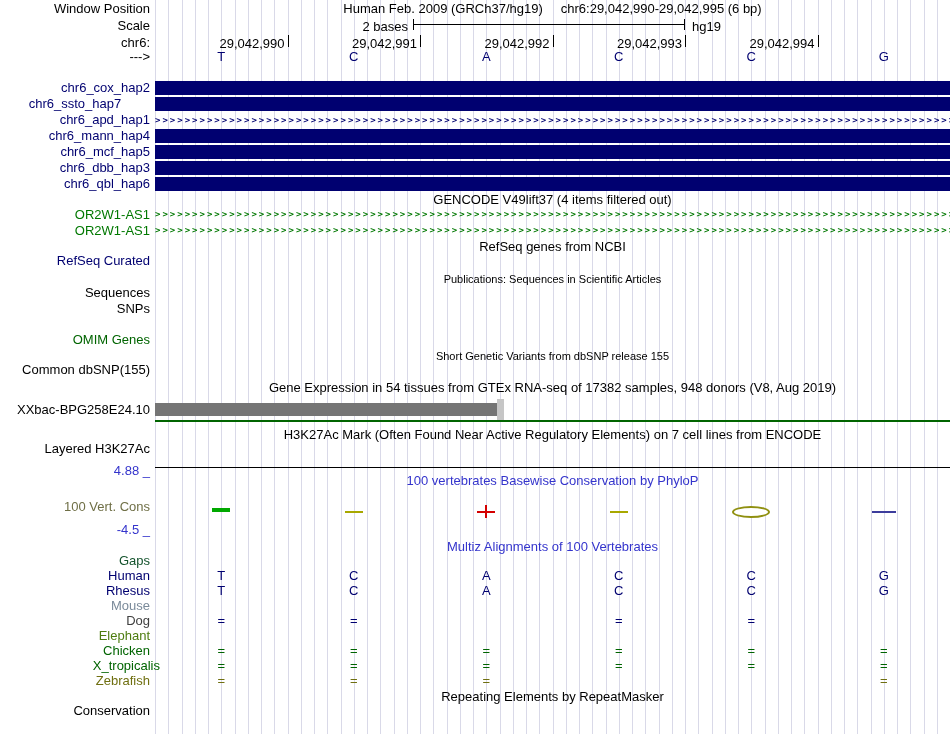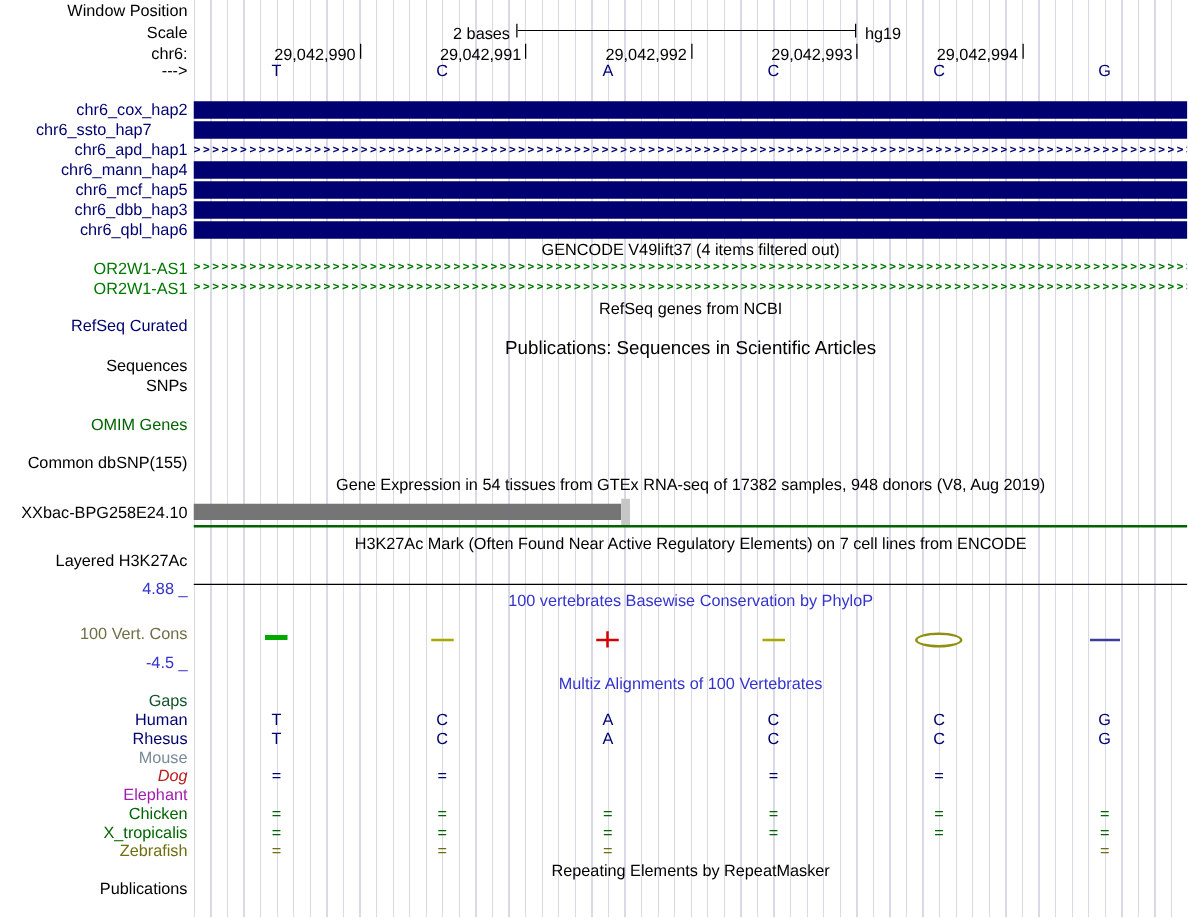--- a/index.html
+++ b/index.html
@@ -8,21 +8,21 @@
     position:relative; width:950px; height:734px; background:#fff;
     font-family:"Liberation Sans", sans-serif; font-size:13px; color:#000;
     overflow:hidden;
   }
   .grid {
     position:absolute; left:155px; top:0; width:795px; height:734px;
     background:repeating-linear-gradient(to right,#d9d9e8 0px,#d9d9e8 1px,transparent 1px,transparent 13.25px);
   }
   .llabel { position:absolute; left:0; width:150px; text-align:right; height:14px; line-height:14px; white-space:nowrap; }
   .title  { position:absolute; left:155px; width:795px; text-align:center; height:14px; line-height:14px; }
-  .title.small { font-size:15px; }
+  .title.small { font-size:11px; }
   .hdr { position:absolute; left:155px; top:1px; width:795px; text-align:center; }
   .hdr span { margin:0 9px; }
   .scaleval { position:absolute; left:288px; top:19px; width:120px; text-align:right; }
   .scaleline { position:absolute; left:413px; top:19px; width:272px; height:11px;
     border-left:1px solid #000; border-right:1px solid #000;
     background:linear-gradient(to bottom,transparent 5px,#000 5px,#000 6px,transparent 6px); }
   .scalegen { position:absolute; left:692px; top:19px; }
   .coord { position:absolute; width:125px; text-align:right; white-space:nowrap; }
   .tick  { position:absolute; width:1px; height:12px; background:#000; }
   .base  { position:absolute; width:24px; text-align:center; height:14px; line-height:14px; }
@@ -41,45 +41,49 @@
   .olive  { color:#6f6f46; }
   .orange { color:#14532d; }
 </style>
 </head>
 <body>
 
 <div class="canvas" id="canvas">
 
   <div class="grid"></div>
 
+  <div class="hdr">
+    <span>Human Feb. 2009 (GRCh37/hg19)</span><span>chr6:29,042,990-29,042,995 (6 bp)</span>
+  </div>
 
   <div class="llabel" style="top:2px">Window Position</div>
   <div class="llabel" style="top:19px">Scale</div>
   <div class="llabel" style="top:36px">chr6:</div>
   <div class="llabel" style="top:50px">---&gt;</div>
   <div class="llabel navy" style="top:254px">RefSeq Curated</div>
   <div class="llabel" style="top:286px">Sequences</div>
   <div class="llabel" style="top:302px">SNPs</div>
   <div class="llabel dkgreen" style="top:333px">OMIM Genes</div>
   <div class="llabel" style="top:363px">Common dbSNP(155)</div>
   <div class="llabel" style="top:403px">XXbac-BPG258E24.10</div>
   <div class="llabel" style="top:442px">Layered H3K27Ac</div>
   <div class="llabel blue" style="top:464px">4.88 _</div>
   <div class="llabel olive" style="top:500px">100 Vert. Cons</div>
   <div class="llabel blue" style="top:523px">-4.5 _</div>
   <div class="llabel orange" style="top:554px">Gaps</div>
-  <div class="llabel" style="top:704px">Publications</div>
+  <div class="llabel" style="top:704px">Conservation</div>
 
   <span class="scaleval">2 bases</span>
   <div class="scaleline"></div>
   <span class="scalegen">hg19</span>
 
   <div class="title" style="top:193px">GENCODE V49lift37 (4 items filtered out)</div>
   <div class="title" style="top:240px">RefSeq genes from NCBI</div>
   <div class="title small" style="top:272px">Publications: Sequences in Scientific Articles</div>
+  <div class="title small" style="top:349px">Short Genetic Variants from dbSNP release 155</div>
   <div class="title" style="top:381px">Gene Expression in 54 tissues from GTEx RNA-seq of 17382 samples, 948 donors (V8, Aug 2019)</div>
   <div class="title" style="top:428px">H3K27Ac Mark (Often Found Near Active Regulatory Elements) on 7 cell lines from ENCODE</div>
   <div class="title blue" style="top:474px">100 vertebrates Basewise Conservation by PhyloP</div>
   <div class="title blue" style="top:540px">Multiz Alignments of 100 Vertebrates</div>
   <div class="title" style="top:690px">Repeating Elements by RepeatMasker</div>
 
   <div class="gtexbar"></div>
   <div class="gtexmark"></div>
   <div class="greenline"></div>
   <div class="blackline"></div>
@@ -133,34 +137,34 @@
     <div class="base" style="position: absolute; left: 739.25px; top: 569px; color: rgb(0, 0, 112);">C</div>
     <div class="base" style="position: absolute; left: 871.75px; top: 569px; color: rgb(0, 0, 112);">G</div>
     <div class="llabel" style="position: absolute; top: 584px; color: rgb(0, 0, 112);">Rhesus</div>
     <div class="base" style="position: absolute; left: 209.25px; top: 584px; color: rgb(0, 0, 112);">T</div>
     <div class="base" style="position: absolute; left: 341.75px; top: 584px; color: rgb(0, 0, 112);">C</div>
     <div class="base" style="position: absolute; left: 474.25px; top: 584px; color: rgb(0, 0, 112);">A</div>
     <div class="base" style="position: absolute; left: 606.75px; top: 584px; color: rgb(0, 0, 112);">C</div>
     <div class="base" style="position: absolute; left: 739.25px; top: 584px; color: rgb(0, 0, 112);">C</div>
     <div class="base" style="position: absolute; left: 871.75px; top: 584px; color: rgb(0, 0, 112);">G</div>
     <div class="llabel" style="position: absolute; top: 599px; color: rgb(122, 138, 154);">Mouse</div>
-    <div class="llabel" style="position: absolute; top: 614px; color: #b91c1c; font-style: italic;">Dog</div>
+    <div class="llabel" style="position: absolute; top: 614px; color: #404040;">Dog</div>
     <div class="base" style="position: absolute; left: 209.25px; top: 614px; color: rgb(0, 0, 112);">=</div>
     <div class="base" style="position: absolute; left: 341.75px; top: 614px; color: rgb(0, 0, 112);">=</div>
     <div class="base" style="position: absolute; left: 606.75px; top: 614px; color: rgb(0, 0, 112);">=</div>
     <div class="base" style="position: absolute; left: 739.25px; top: 614px; color: rgb(0, 0, 112);">=</div>
-    <div class="llabel" style="position: absolute; top: 629px; color: #a21caf;">Elephant</div>
+    <div class="llabel" style="position: absolute; top: 629px; color: #4d7c0f;">Elephant</div>
     <div class="llabel" style="position: absolute; top: 644px; color: rgb(0, 100, 0); padding-left: 24px;">Chicken</div>
     <div class="base" style="position: absolute; left: 209.25px; top: 644px; color: rgb(0, 100, 0);">=</div>
     <div class="base" style="position: absolute; left: 341.75px; top: 644px; color: rgb(0, 100, 0);">=</div>
     <div class="base" style="position: absolute; left: 474.25px; top: 644px; color: rgb(0, 100, 0);">=</div>
     <div class="base" style="position: absolute; left: 606.75px; top: 644px; color: rgb(0, 100, 0);">=</div>
     <div class="base" style="position: absolute; left: 739.25px; top: 644px; color: rgb(0, 100, 0);">=</div>
     <div class="base" style="position: absolute; left: 871.75px; top: 644px; color: rgb(0, 100, 0);">=</div>
-    <div class="llabel" style="position: absolute; top: 659px; color: rgb(0, 100, 0);">X_tropicalis</div>
+    <div class="llabel" style="position: absolute; top: 659px; color: rgb(0, 100, 0); margin-left: 10px;">X_tropicalis</div>
     <div class="base" style="position: absolute; left: 209.25px; top: 659px; color: rgb(0, 100, 0);">=</div>
     <div class="base" style="position: absolute; left: 341.75px; top: 659px; color: rgb(0, 100, 0);">=</div>
     <div class="base" style="position: absolute; left: 474.25px; top: 659px; color: rgb(0, 100, 0);">=</div>
     <div class="base" style="position: absolute; left: 606.75px; top: 659px; color: rgb(0, 100, 0);">=</div>
     <div class="base" style="position: absolute; left: 739.25px; top: 659px; color: rgb(0, 100, 0);">=</div>
     <div class="base" style="position: absolute; left: 871.75px; top: 659px; color: rgb(0, 100, 0);">=</div>
     <div class="llabel" style="position: absolute; top: 674px; color: rgb(111, 111, 16);">Zebrafish</div>
     <div class="base" style="position: absolute; left: 209.25px; top: 674px; color: rgb(111, 111, 16);">=</div>
     <div class="base" style="position: absolute; left: 341.75px; top: 674px; color: rgb(111, 111, 16);">=</div>
     <div class="base" style="position: absolute; left: 474.25px; top: 674px; color: rgb(111, 111, 16);">=</div>

